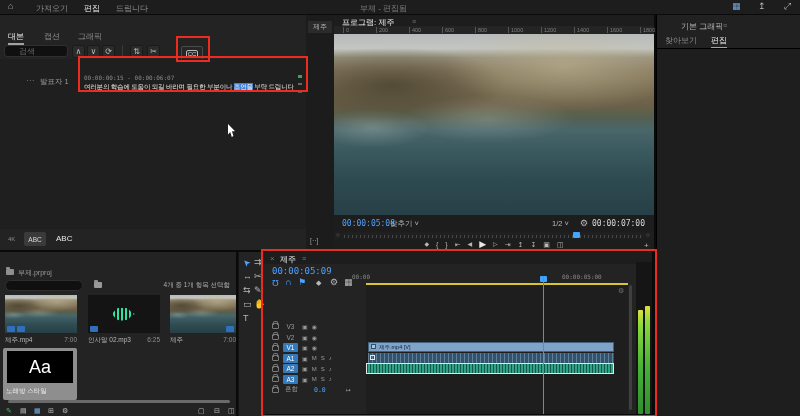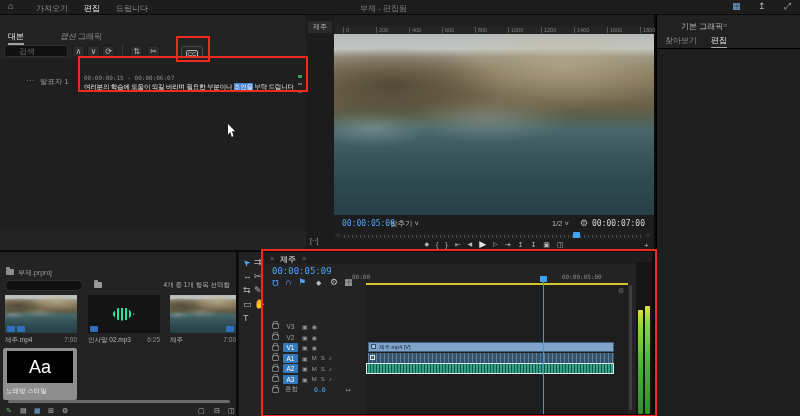--- a/index.html
+++ b/index.html
@@ -61,21 +61,21 @@
     <span class="ab tab" style="left:116px;top:3px;">드립니다</span>
     <span class="ab" style="left:360px;top:3px;font-size:8px;color:#7d7d7d;">부제 - 편집됨</span>
     <span class="ab ico" style="left:732px;top:2px;color:#6fa8dc;">▦</span>
     <span class="ab ico" style="left:758px;top:2px;">↥</span>
     <span class="ab ico" style="left:784px;top:2px;">⤢</span>
   </div>
 
   <div class="panel" style="left:0;top:15px;width:306px;height:235px;">
     <div class="ab" style="left:0;top:13px;width:306px;height:13px;">
       <span class="ab tab act u" style="left:8px;top:3px;">대본</span>
-      <span class="ab tab" style="left:60px;top:3px;font-style:italic;">캡션</span>
+      <span class="ab tab" style="left:44px;top:3px;">캡션</span>
       <span class="ab tab" style="left:78px;top:3px;">그래픽</span>
     </div>
 
     <div class="ab" style="left:0;top:26px;width:306px;height:18px;">
       <span class="mag" style="left:8px;top:7px;"></span>
       <input class="ab sinput" style="left: 4px; top: 4px; width: 64px; height: 12px;" placeholder="검색">
       <div class="ab btn13" style="left:72px;top:4px;">
           <span>∧</span>
         </div>
       <div class="ab btn13" style="left:87px;top:4px;">
@@ -101,30 +101,41 @@
       <span class="ab" style="left:40px;top:18px;font-size:7.5px;color:#9a9a9a;">발표자 1</span>
       <div class="ab" style="left:82px;top:14px;width:218px;height:28px;">
         <span class="ab tc" style="left:2px;top:1px;font-size:6px;color:#8a8a8a;">00:00:00:15 - 00:00:06:07</span>
         <div class="ab" style="left:2px;top:10px;width:214px;font-size:6.5px;letter-spacing:-0.2px;color:#f0f0f0;text-decoration:underline;white-space:nowrap;"><span>여러분의 학습에 도움이 되길 바라며 필요한 부분이나 </span><span style="background:#3f7fd6;color:#fff;">조언을</span><span> 부탁 드립니다</span></div>
       </div>
       <div class="ab" style="left:298px;top:16px;width:4px;height:3px;background:#3aa05a;"></div>
       <div class="ab" style="left:298px;top:24px;width:4px;height:2px;background:#666;"></div>
       <div class="ab" style="left:298px;top:32px;width:4px;height:2px;background:#555;"></div>
     </div>
 
+    <div class="ab" style="left:0;top:214px;width:306px;height:21px;background:#232323;">
+      <span class="ab" style="left:8px;top:7px;font-size:6px;color:#8a8a8a;">4K</span>
+      <div class="ab" style="left:24px;top:3px;width:22px;height:14px;background:#3a3a3a;border-radius:2px;display:flex;align-items:center;justify-content:center;font-size:6.5px;color:#ddd;">
+          <span>ABC</span>
+        </div>
+      <span class="ab" style="left:56px;top:5px;font-size:8px;color:#e8e8e8;">ABC</span>
+    </div>
   </div>
 
   <div class="ab" style="left:306px;top:15px;width:28px;height:235px;background:#1c1c1c;">
     <div class="ab" style="left:2px;top:6px;width:24px;height:12px;background:#2b2b2b;display:flex;align-items:center;justify-content:center;font-size:7px;color:#b0b0b0;">
         <span>제주</span>
       </div>
     <span class="ab" style="left:4px;top:222px;font-size:7px;color:#999;">[··]</span>
   </div>
 
   <div class="ab" style="left:334px;top:15px;width:320px;height:235px;background:#1f1f1f;">
+    <div class="ab tabrow" style="left:0;top:0;width:320px;height:11px;">
+      <span class="ab tab act" style="left:8px;top:2px;">프로그램: 제주</span>
+      <span class="ab ico" style="left:78px;top:2px;font-size:7px;color:#777;">≡</span>
+    </div>
 
     <div class="ab" style="left:0;top:11px;width:320px;height:8px;background:#242424;border-bottom:1px solid #0a0a0a;">
       <span class="rtick" style="left:9px;">0</span>
       <span class="rtick" style="left:42px;">200</span>
       <span class="rtick" style="left:75px;">400</span>
       <span class="rtick" style="left:108px;">600</span>
       <span class="rtick" style="left:141px;">800</span>
       <span class="rtick" style="left:174px;">1000</span>
       <span class="rtick" style="left:207px;">1200</span>
       <span class="rtick" style="left:240px;">1400</span>

